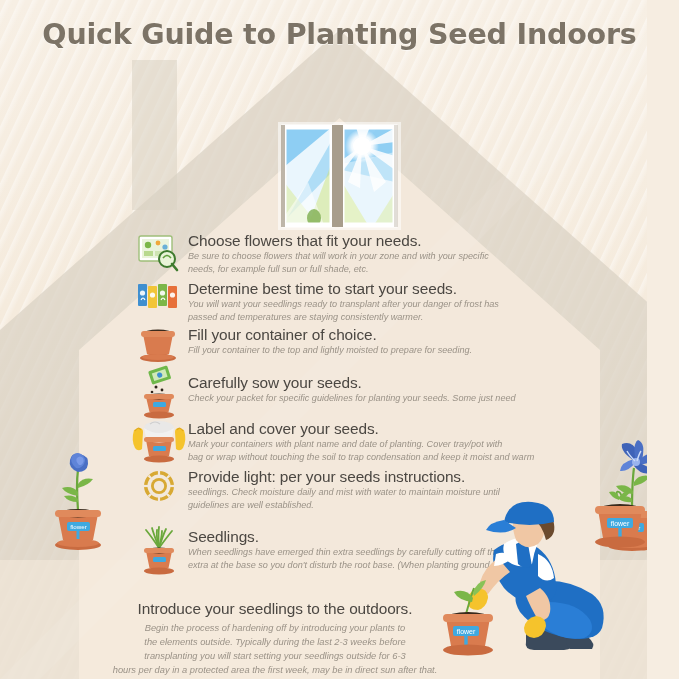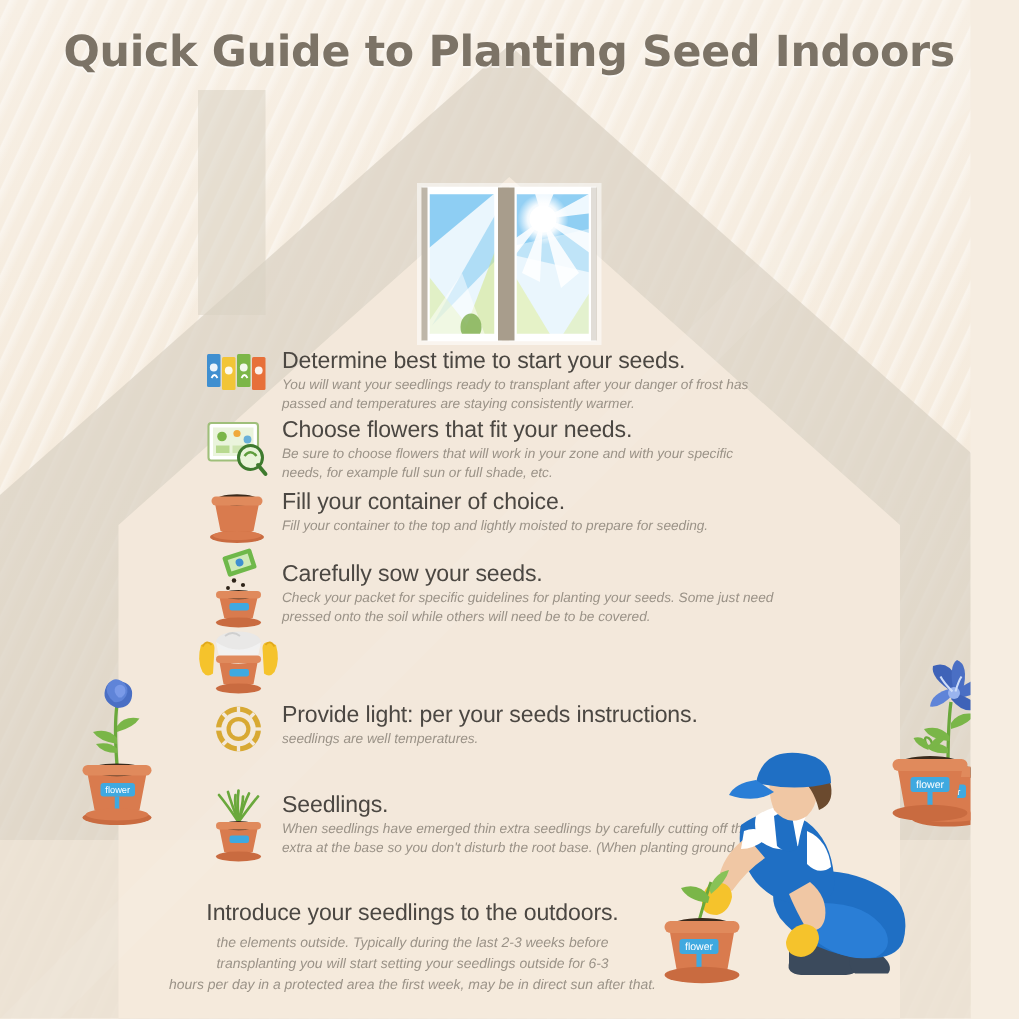--- a/index.html
+++ b/index.html
@@ -154,61 +154,61 @@
       <rect x="6" y="5" width="48" height="98" fill="none" stroke="#ffffff" stroke-width="5"></rect>
       <rect x="64" y="5" width="53" height="98" fill="none" stroke="#ffffff" stroke-width="5"></rect>
       <rect x="54" y="3" width="11" height="102" fill="#a89d8c"></rect>
       <rect x="3" y="3" width="4" height="102" fill="#a89d8c" opacity="0.75"></rect>
       <rect x="116" y="3" width="4" height="102" fill="#a89d8c" opacity="0.35"></rect>
     </svg>
   </div>
 
   <div class="steps">
 
+    <div class="step" style="height:48px;">
+      <div class="step-icon">
+        <svg width="46" height="46" viewBox="0 0 46 46">
+          <rect x="3" y="4" width="33" height="25" rx="2" fill="#ffffff" stroke="#9fbf7a" stroke-width="1.4"></rect>
+          <rect x="6" y="7" width="27" height="19" fill="#eaf4dc"></rect>
+          <circle cx="12" cy="13" r="3.2" fill="#7ab648"></circle>
+          <circle cx="22" cy="11" r="2.4" fill="#f0a93b"></circle>
+          <circle cx="29" cy="15" r="2.6" fill="#69b0d8"></circle>
+          <rect x="8" y="19" width="9" height="5" fill="#b8d98f"></rect>
+          <rect x="19" y="19" width="12" height="5" fill="#cfe5b3"></rect>
+          <circle cx="31" cy="27" r="8" fill="#e9f4d8" stroke="#3e7a2e" stroke-width="2"></circle>
+          <path d="M36 32 L41 38" stroke="#3e7a2e" stroke-width="2.6" stroke-linecap="round"></path>
+          <path d="M27 26 q4 -5 8 0" stroke="#5f9e3c" stroke-width="1.6" fill="none"></path>
+        </svg>
+      </div>
+      <div class="step-body">
+        <div class="step-head">Choose flowers that fit your needs.</div>
+        <div class="step-desc">Be sure to choose flowers that will work in your zone and with your specific</div>
+        <div class="step-desc">needs, for example full sun or full shade, etc.</div>
+      </div>
+    </div>
+
     <div class="step" style="height:46px;">
       <div class="step-icon">
         <svg width="46" height="46" viewBox="0 0 46 46">
           <rect x="2" y="4" width="9" height="22" rx="1" fill="#3f8fd0"></rect>
           <rect x="12" y="6" width="9" height="22" rx="1" fill="#f2c537"></rect>
           <rect x="22" y="4" width="9" height="22" rx="1" fill="#7cb648"></rect>
           <rect x="32" y="6" width="9" height="22" rx="1" fill="#e7703a"></rect>
           <circle cx="6.5" cy="13" r="2.6" fill="#ffffff" opacity="0.9"></circle>
           <circle cx="16.5" cy="15" r="2.6" fill="#ffffff" opacity="0.9"></circle>
           <circle cx="26.5" cy="13" r="2.6" fill="#ffffff" opacity="0.9"></circle>
           <circle cx="36.5" cy="15" r="2.6" fill="#ffffff" opacity="0.9"></circle>
           <path d="M5 20 q2 -4 4 0" stroke="#ffffff" stroke-width="1.2" fill="none"></path>
           <path d="M25 20 q2 -4 4 0" stroke="#ffffff" stroke-width="1.2" fill="none"></path>
         </svg>
       </div>
       <div class="step-body">
         <div class="step-head">Determine best time to start your seeds.</div>
         <div class="step-desc">You will want your seedlings ready to transplant after your danger of frost has</div>
         <div class="step-desc">passed and temperatures are staying consistently warmer.</div>
-      </div>
-    </div>
-
-    <div class="step" style="height:48px;">
-      <div class="step-icon">
-        <svg width="46" height="46" viewBox="0 0 46 46">
-          <rect x="3" y="4" width="33" height="25" rx="2" fill="#ffffff" stroke="#9fbf7a" stroke-width="1.4"></rect>
-          <rect x="6" y="7" width="27" height="19" fill="#eaf4dc"></rect>
-          <circle cx="12" cy="13" r="3.2" fill="#7ab648"></circle>
-          <circle cx="22" cy="11" r="2.4" fill="#f0a93b"></circle>
-          <circle cx="29" cy="15" r="2.6" fill="#69b0d8"></circle>
-          <rect x="8" y="19" width="9" height="5" fill="#b8d98f"></rect>
-          <rect x="19" y="19" width="12" height="5" fill="#cfe5b3"></rect>
-          <circle cx="31" cy="27" r="8" fill="#e9f4d8" stroke="#3e7a2e" stroke-width="2"></circle>
-          <path d="M36 32 L41 38" stroke="#3e7a2e" stroke-width="2.6" stroke-linecap="round"></path>
-          <path d="M27 26 q4 -5 8 0" stroke="#5f9e3c" stroke-width="1.6" fill="none"></path>
-        </svg>
-      </div>
-      <div class="step-body">
-        <div class="step-head">Choose flowers that fit your needs.</div>
-        <div class="step-desc">Be sure to choose flowers that will work in your zone and with your specific</div>
-        <div class="step-desc">needs, for example full sun or full shade, etc.</div>
       </div>
     </div>
 
     <div class="step" style="height:48px;">
       <div class="step-icon">
         <svg width="46" height="46" viewBox="0 0 46 46">
           <ellipse cx="22" cy="8" rx="15" ry="4.5" fill="#3a2a1c"></ellipse>
           <path d="M7 8 q15 6 30 0 l-4 20 q-11 5 -22 0 Z" fill="#d97b4e"></path>
           <rect x="5" y="5" width="34" height="6" rx="3" fill="#e08a5c"></rect>
           <ellipse cx="22" cy="32" rx="18" ry="4" fill="#c96b40"></ellipse>
@@ -235,21 +235,20 @@
           <ellipse cx="23" cy="31" rx="13" ry="3.6" fill="#3a2a1c"></ellipse>
           <path d="M10 31 q13 5 26 0 l-3.5 15 q-9.5 4 -19 0 Z" fill="#d97b4e"></path>
           <rect x="8" y="28" width="30" height="5" rx="2.5" fill="#e08a5c"></rect>
           <rect x="17" y="36" width="13" height="5" rx="1.5" fill="#3fa9e0"></rect>
           <ellipse cx="23" cy="49" rx="15" ry="3.4" fill="#c96b40"></ellipse>
         </svg>
       </div>
       <div class="step-body">
         <div class="step-head">Carefully sow your seeds.</div>
         <div class="step-desc">Check your packet for specific guidelines for planting your seeds.  Some just need</div>
-        <div class="step-desc">pressed onto the soil while others will need be to be covered.</div>
       </div>
     </div>
 
     <div class="step" style="height:48px;">
       <div class="step-icon" style="top:-4px;left:-6px;width:58px;">
         <svg width="58" height="52" viewBox="0 0 58 52">
 
           <ellipse cx="29" cy="12" rx="15" ry="7" fill="#e8e8e8" opacity="0.9"></ellipse>
           <path d="M14 12 q15 10 30 0 l-2 10 q-13 5 -26 0 Z" fill="#f2f2f2" opacity="0.85"></path>
           <path d="M20 8 q5 -4 10 0" stroke="#cfcfcf" stroke-width="1.2" fill="none"></path>
@@ -257,20 +256,25 @@
           <path d="M16 24 q13 5 26 0 l-3 16 q-10 4 -20 0 Z" fill="#d97b4e"></path>
           <rect x="14" y="21" width="30" height="5" rx="2.5" fill="#e08a5c"></rect>
           <rect x="23" y="30" width="13" height="5" rx="1.5" fill="#3fa9e0"></rect>
           <ellipse cx="29" cy="43" rx="15" ry="3.4" fill="#c96b40"></ellipse>
 
           <path d="M4 14 q-3 10 1 18 q3 4 7 1 l1 -17 q0 -4 -4 -4 z" fill="#f5c32c"></path>
           <path d="M54 14 q3 10 -1 18 q-3 4 -7 1 l-1 -17 q0 -4 4 -4 z" fill="#f5c32c"></path>
           <path d="M5 15 q3 -5 6 -1" stroke="#e0a81c" stroke-width="1.2" fill="none"></path>
           <path d="M53 15 q-3 -5 -6 -1" stroke="#e0a81c" stroke-width="1.2" fill="none"></path>
         </svg>
+      </div>
+      <div class="step-body">
+        <div class="step-head">Label and cover your seeds.</div>
+        <div class="step-desc">Mark your containers with plant name and date of planting. Cover tray/pot with</div>
+        <div class="step-desc">bag or wrap without touching the soil to trap condensation and keep it moist and warm</div>
       </div>
     </div>
 
     <div class="step" style="height:60px;">
       <div class="step-icon" style="top:2px;">
         <svg width="46" height="46" viewBox="0 0 46 46">
           <g fill="#d8a933">
             <circle cx="23" cy="16" r="15"></circle>
           </g>
           <circle cx="23" cy="16" r="11.5" fill="#f3e9db"></circle>
@@ -283,21 +287,22 @@
               <path d="M34 16 L38 16"></path>
             <path d="M12.5 5.5 L15 8"></path>
               <path d="M31 24 L33.5 26.5"></path>
             <path d="M33.5 5.5 L31 8"></path>
               <path d="M15 24 L12.5 26.5"></path>
           </g>
         </svg>
       </div>
       <div class="step-body">
         <div class="step-head">Provide light: per your seeds instructions.</div>
-        <div class="step-desc">seedlings are well temperatures.</div>
+        <div class="step-desc">seedlings. Check moisture daily and mist with water to maintain moisture until</div>
+        <div class="step-desc">guidelines are well established.</div>
       </div>
     </div>
 
     <div class="step" style="height:60px;">
       <div class="step-icon" style="top:-6px;">
         <svg width="46" height="56" viewBox="0 0 46 56">
           <g stroke="#6aa83c" stroke-width="1.8" fill="none" stroke-linecap="round">
             <path d="M23 26 q-8 -12 -13 -18"></path>
             <path d="M23 26 q-5 -13 -7 -20"></path>
             <path d="M23 26 q-1 -14 0 -21"></path>
@@ -423,19 +428,20 @@
       <rect x="23" y="134" width="26" height="10" rx="2" fill="#3fa9e0"></rect>
       <text x="36" y="141.5" font-size="7" fill="#ffffff" text-anchor="middle" font-family="Liberation Sans, sans-serif">flower</text>
       <path d="M36 144 l0 11" stroke="#3fa9e0" stroke-width="3.4"></path>
       <ellipse cx="38" cy="158" rx="25" ry="5.5" fill="#c96b40"></ellipse>
     </svg>
   </div>
 
   <div class="outro">
     <div class="outro-head">Introduce your seedlings to the outdoors.</div>
     <div class="outro-desc">
+      <div>Begin the process of hardening off by introducing your plants to</div>
       <div>the elements outside.  Typically during the last 2-3 weeks before</div>
       <div>transplanting you will start setting your seedlings outside for 6-3</div>
       <div>hours per day in a protected area the first week, may be in direct sun after that.</div>
     </div>
   </div>
 
 </div>
 
 </body></html>

